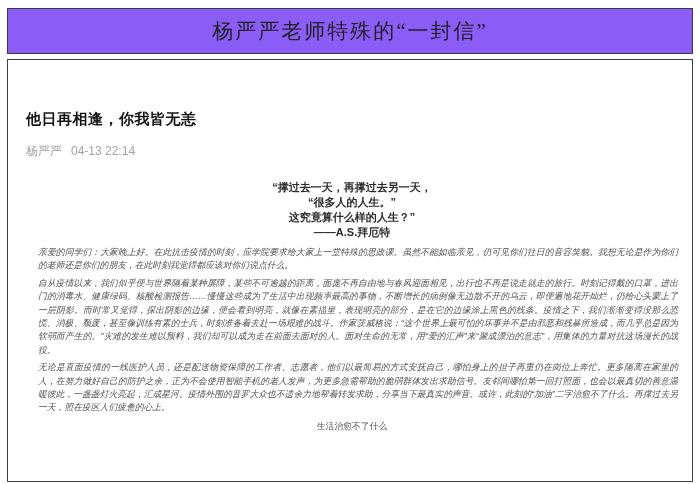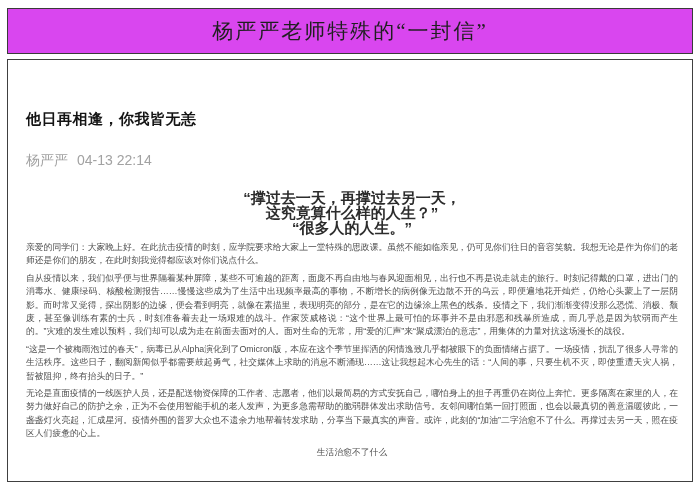--- a/index.html
+++ b/index.html
@@ -1,50 +1,50 @@
 <!DOCTYPE html>
 <html><head>
 <meta charset="utf-8">
 <style>
   html,body { margin:0; padding:0; background:#ffffff; }
   body { width:700px; height:484px; font-family:"Liberation Sans", sans-serif; position:relative; overflow:hidden; }
 
   .title-box {
     position:absolute; left:7px; top:8px; width:684px; height:44px;
-    border:1px solid #3a3a3a; background:#d946ef;
+    border:1px solid #3a3a3a; background:#8b5cf6;
     display:flex; align-items:center; justify-content:center;
   }
   .page-title {
     font-family:"Liberation Serif", serif;
     font-size:21px; font-weight:400; color:#1f1f1f;
     letter-spacing:2px; margin:0;
   }
 
   .content-box {
     position:absolute; left:7px; top:59px; width:684px; height:421px;
     border:1px solid #404040; background:#ffffff; overflow:hidden;
   }
 
   .post-heading {
     margin:50px 0 0 18px;
     font-size:15px; font-weight:700; color:#141414; letter-spacing:0.5px;
   }
   .byline {
-    margin:23px 0 0 18px;
-    font-size:14px; color:#a2a2a2;
+    margin:14px 0 0 18px;
+    font-size:12px; color:#a2a2a2;
   }
   .byline .ts { margin-left:9px; }
 
   .quote-block {
     margin:20px 14px 0 18px;
-    text-align:center; font-size:15px; font-weight:700; color:#2c2c2c;
+    text-align:center; font-size:11px; font-weight:700; color:#2c2c2c;
     line-height:15px;
   }
 
-  .body-block { margin:6px 14px 0 18px; }
+  .body-block { margin:6px 14px 0 30px;font-style:italic; }
   .body-block p {
     margin:0 0 4px 0;
     font-size:8.8px; line-height:13.4px; color:#4e4e4e;
     text-align:justify;
   }
 
   .closing-block {
     margin:2px 14px 0 18px;
     text-align:center; font-size:8.8px; line-height:14px; color:#4e4e4e;
   }
@@ -60,28 +60,28 @@
 <div class="content-box">
 
   <h2 class="post-heading">他日再相逢，你我皆无恙</h2>
 
   <div class="byline">
     <span>杨严严</span><span class="ts">04-13 22:14</span>
   </div>
 
   <div class="quote-block">
     <div>“撑过去一天，再撑过去另一天，</div>
+    <div>“很多人的人生。”</div>
     <div>这究竟算什么样的人生？”</div>
-    <div>“很多人的人生。”</div>
+    <div>——A.S.拜厄特</div>
   </div>
 
   <div class="body-block">
     <p>亲爱的同学们：大家晚上好。在此抗击疫情的时刻，应学院要求给大家上一堂特殊的思政课。虽然不能如临亲见，仍可见你们往日的音容笑貌。我想无论是作为你们的老师还是你们的朋友，在此时刻我觉得都应该对你们说点什么。</p>
     <p>自从疫情以来，我们似乎便与世界隔着某种屏障，某些不可逾越的距离，面庞不再自由地与春风迎面相见，出行也不再是说走就走的旅行。时刻记得戴的口罩，进出门的消毒水、健康绿码、核酸检测报告……慢慢这些成为了生活中出现频率最高的事物，不断增长的病例像无边散不开的乌云，即便遍地花开灿烂，仍给心头蒙上了一层阴影。而时常又觉得，探出阴影的边缘，便会看到明亮，就像在素描里，表现明亮的部分，是在它的边缘涂上黑色的线条。疫情之下，我们渐渐变得没那么恐慌、消极、颓废，甚至像训练有素的士兵，时刻准备着去赴一场艰难的战斗。作家茨威格说：“这个世界上最可怕的坏事并不是由邪恶和残暴所造成，而几乎总是因为软弱而产生的。”灾难的发生难以预料，我们却可以成为走在前面去面对的人。面对生命的无常，用“爱的汇声”来“聚成漂泊的意志”，用集体的力量对抗这场漫长的战役。</p>
-    <p>“这是一个被梅雨泡过的春天”，病毒已从Alpha演化到了Omicron版，本应在这个季节里挥洒的闲情逸致几乎都被眼下的负面情绪占据了。一场疫情，扰乱了很多人寻常的生活秩序。这些日子，翻阅新闻似乎都需要鼓起勇气，社交媒体上求助的消息不断涌现……这让我想起木心先生的话：“人间的事，只要生机不灭，即使重遭天灾人祸，暂被阻抑，终有抬头的日子。”</p>
     <p>无论是直面疫情的一线医护人员，还是配送物资保障的工作者、志愿者，他们以最简易的方式安抚自己，哪怕身上的担子再重仍在岗位上奔忙。更多隔离在家里的人，在努力做好自己的防护之余，正为不会使用智能手机的老人发声，为更多急需帮助的脆弱群体发出求助信号。友邻间哪怕第一回打照面，也会以最真切的善意温暖彼此，一盏盏灯火亮起，汇成星河。疫情外围的普罗大众也不遗余力地帮着转发求助，分享当下最真实的声音。或许，此刻的“加油”二字治愈不了什么。再撑过去另一天，照在疫区人们疲惫的心上。</p>
   </div>
 
   <div class="closing-block">
     <div>生活治愈不了什么</div>
 
   </div>
 
 </div>
 

